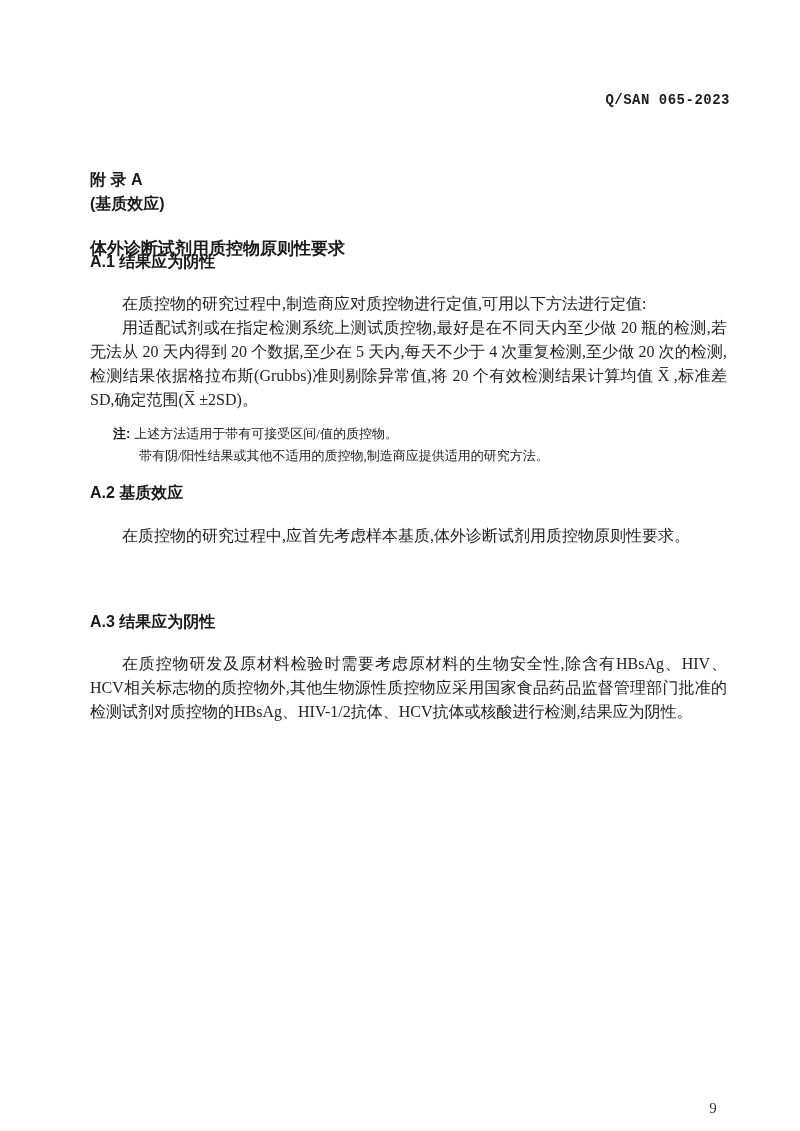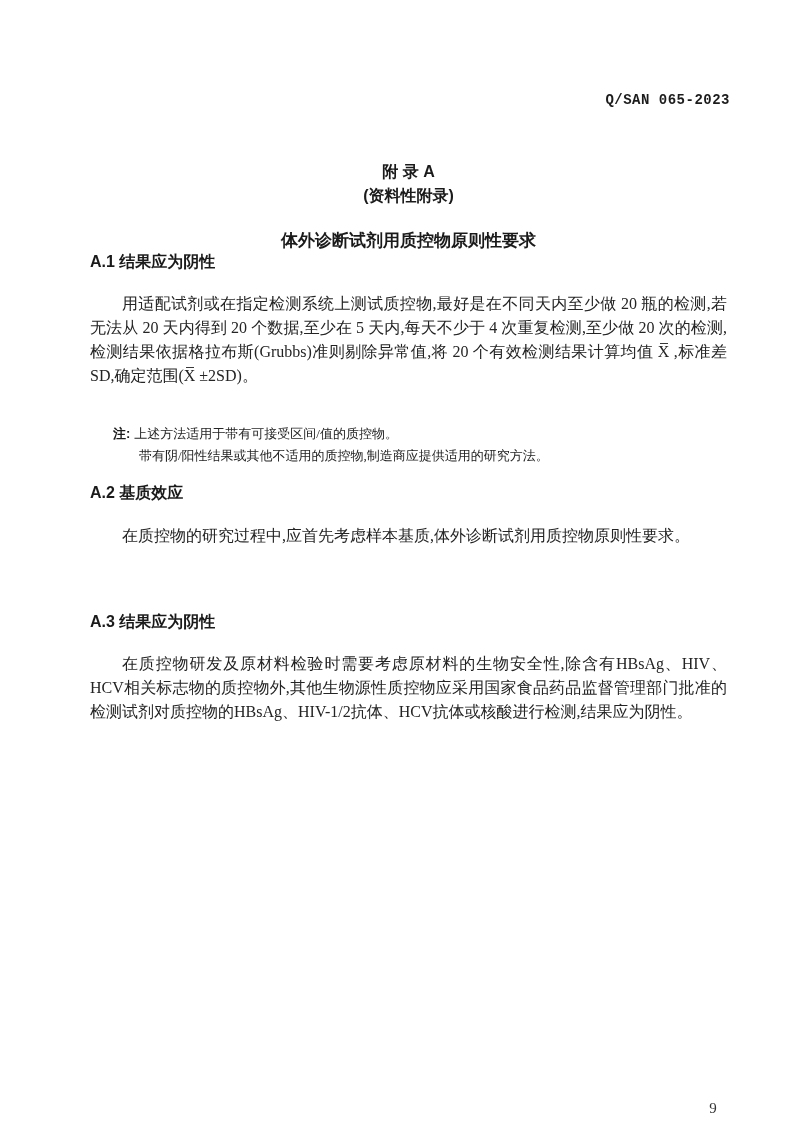--- a/index.html
+++ b/index.html
@@ -25,24 +25,24 @@
     top: 92px;
     right: 70px;
     font-family: "Liberation Mono", "DejaVu Sans Mono", monospace;
     font-size: 14px;
     font-weight: 700;
     letter-spacing: 0.5px;
     color: #1c1c1c;
   }
   .title-block {
     position: absolute;
-    top: 160px;
+    top: 168px;
     left: 90px;
     right: 73px;
-    text-align: center;
+    text-align: left;
     font-family: "Liberation Sans", "DejaVu Sans", sans-serif;
     font-weight: 700;
     color: #1a1a1a;
   }
   .title-line1, .title-line2 {
     font-size: 16px;
     line-height: 24px;
   }
   .title-line3 {
     font-size: 17px;
@@ -102,27 +102,28 @@
 </style>
 </head>
 <body>
 
 <div class="page">
 
   <div class="header-code">Q/SAN 065-2023</div>
 
   <div class="title-block">
     <div class="title-line1">附 录 A</div>
-    <div class="title-line2">(资料性附录)</div>
+    <div class="title-line2">(基质效应)</div>
     <div class="title-line3">体外诊断试剂用质控物原则性要求</div>
   </div>
 
   <h2 class="sec-heading" style="top:252px">A.1 结果应为阴性</h2>
 
   <div class="body-block" style="top:292px">
+    <p>在质控物的研究过程中,制造商应对质控物进行定值,可用以下方法进行定值:</p>
     <p>用适配试剂或在指定检测系统上测试质控物,最好是在不同天内至少做 20 瓶的检测,若无法从 20 天内得到 20 个数据,至少在 5 天内,每天不少于 4 次重复检测,至少做 20 次的检测,检测结果依据格拉布斯(Grubbs)准则剔除异常值,将 20 个有效检测结果计算均值 X̅ ,标准差 SD,确定范围(X̅ ±2SD)。</p>
   </div>
 
   <div class="note-block" style="top:423px">
     <div class="note-line1">
       <span class="note-label">注:</span><span>上述方法适用于带有可接受区间/值的质控物。</span>
     </div>
     <div class="note-line2">带有阴/阳性结果或其他不适用的质控物,制造商应提供适用的研究方法。</div>
   </div>
 

